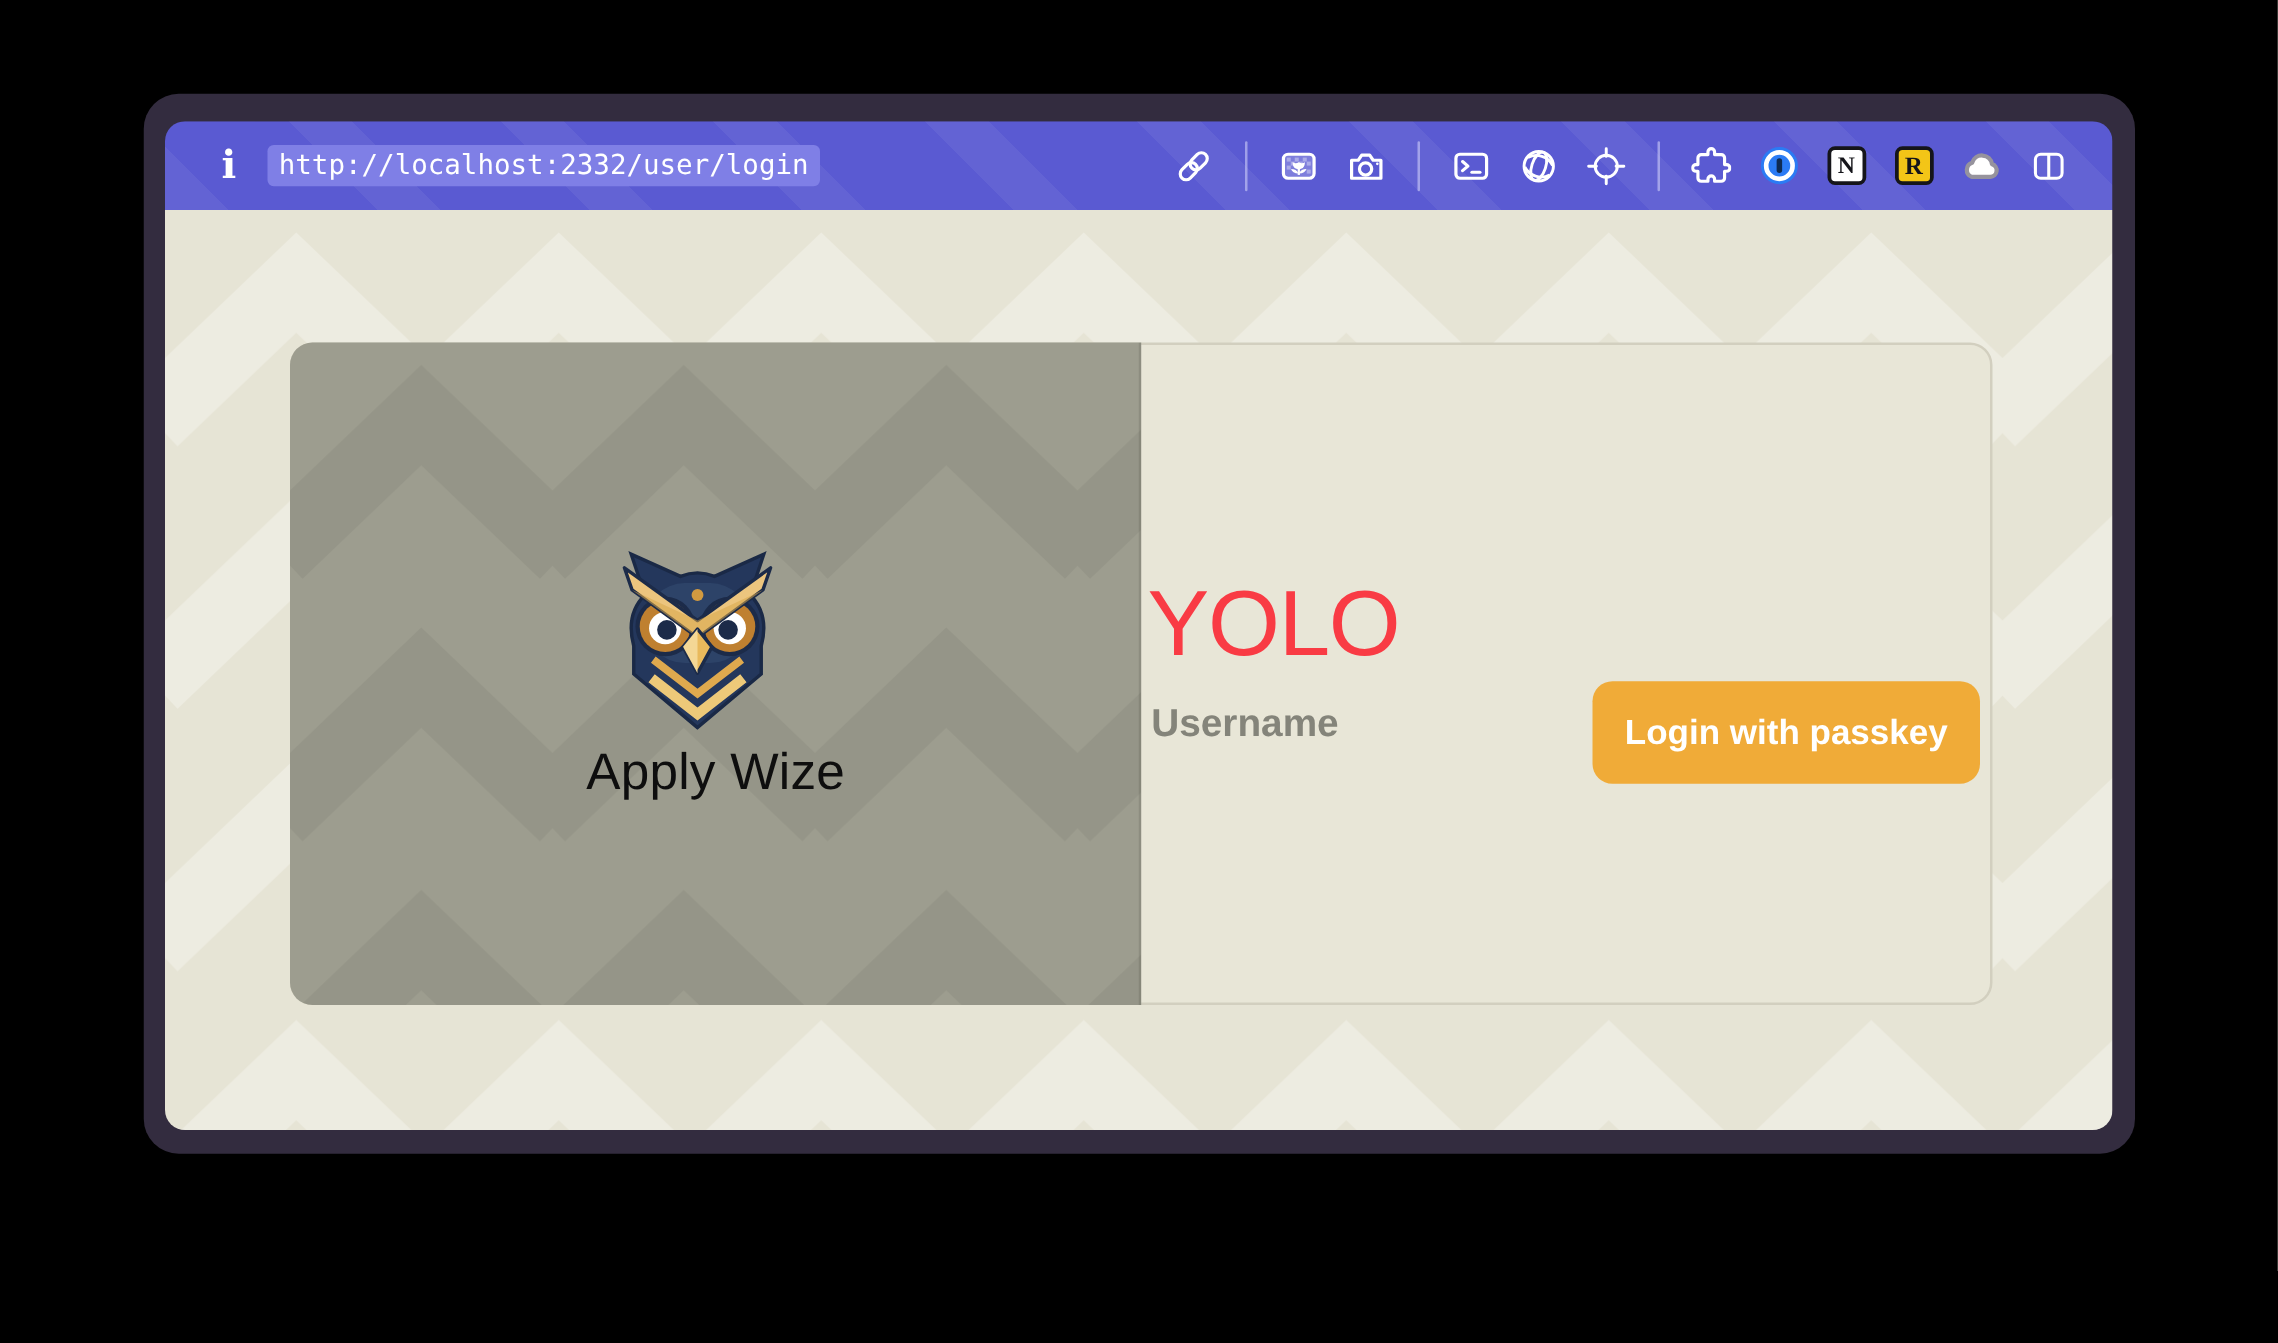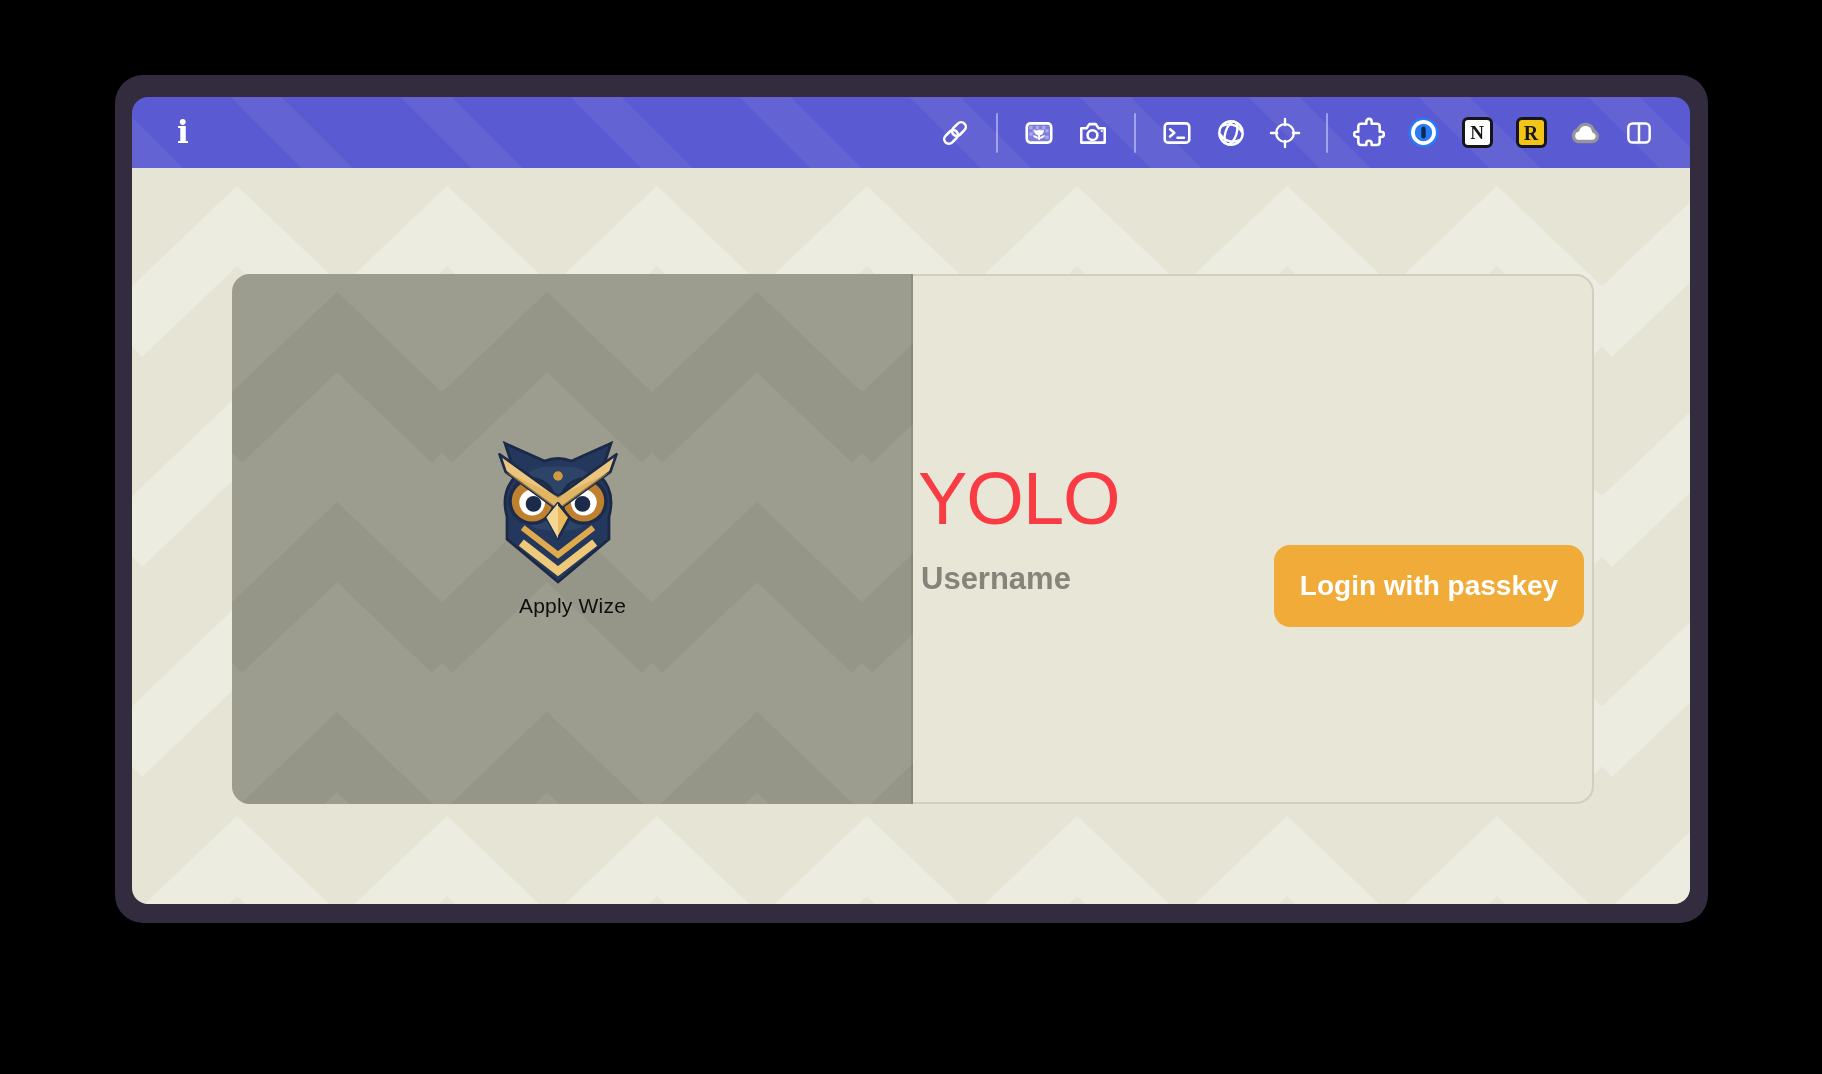--- a/index.html
+++ b/index.html
@@ -43,39 +43,40 @@
   .chev-overlay { position:absolute; inset:0; width:100%; height:100%; pointer-events:none; }
 
   .card { position:absolute; left:100px; top:106px; width:1362px; height:530px;
           background:#e8e6d7; border:2px solid #d2cfbf; border-radius:18px; }
 
   .image-panel { position:absolute; left:-2px; top:-2px; width:681px; height:530px;
           background:#9d9d8f; border-radius:18px 0 0 18px; overflow:hidden;
           box-shadow:inset -2px 0 0 rgba(0,0,0,.10); }
   .owl { position:absolute; left:258px; top:160px; }
   .brand-name { position:absolute; left:0; width:100%; top:320px; text-align:center;
-          font-size:21px; color:#0e0e0e; letter-spacing:.2px; }
+          font-size:41px; color:#0e0e0e; letter-spacing:.2px; }
 
   .yolo { position:absolute; left:684px; top:186px; font-size:74px; font-weight:400;
           letter-spacing:-1px; color:#f93b44; line-height:1; }
   .username-label { position:absolute; left:687px; top:286px; font-size:31px;
           color:#84847a; line-height:1.1;font-weight:bold; }
   .passkey-btn { position:absolute; left:1040px; top:269px; width:310px; height:82px;
           background:#f0ab38; border:none; border-radius:16px; color:#fff;
           font-family:"Liberation Sans", sans-serif; font-size:28px; font-weight:700;
           display:flex; align-items:center; justify-content:center; cursor:pointer; }
 </style>
 </head>
 <body>
 
 <div class="window">
   <div class="content">
 
     <div class="header">
       <div class="info-glyph">i</div>
+      <div class="url-box">http://localhost:2332/user/login</div>
 
       <div class="toolbar">
 
         <div class="tb-icon">
           <svg width="32" height="32" viewBox="0 0 30 30" fill="none" stroke="#fff" stroke-width="2.4">
             <g transform="rotate(-45 15 15)">
               <rect x="2.5" y="10.6" width="14.5" height="8.8" rx="4.4"></rect>
               <rect x="13" y="10.6" width="14.5" height="8.8" rx="4.4"></rect>
             </g>
           </svg>

